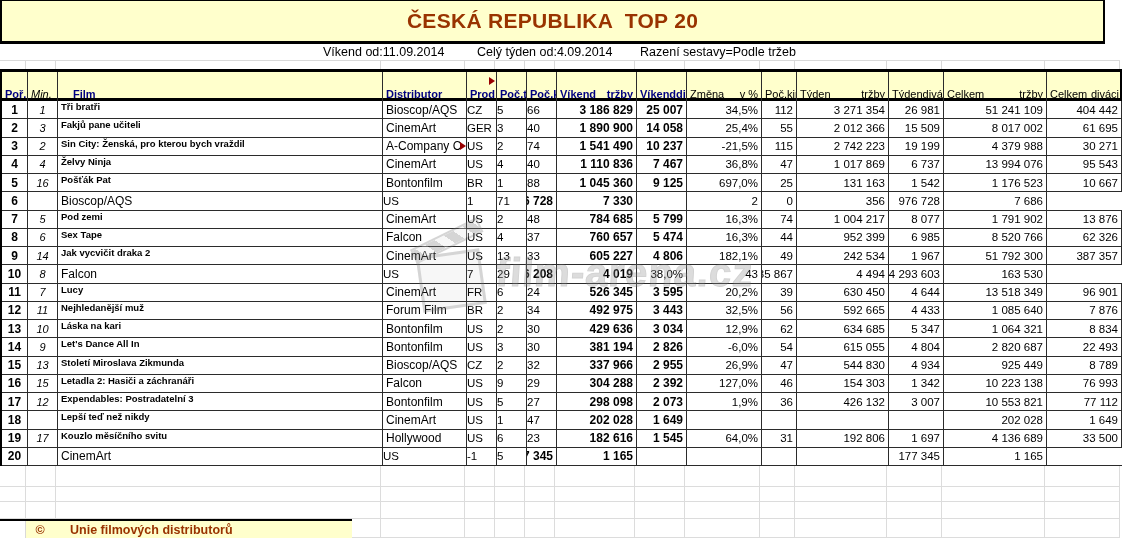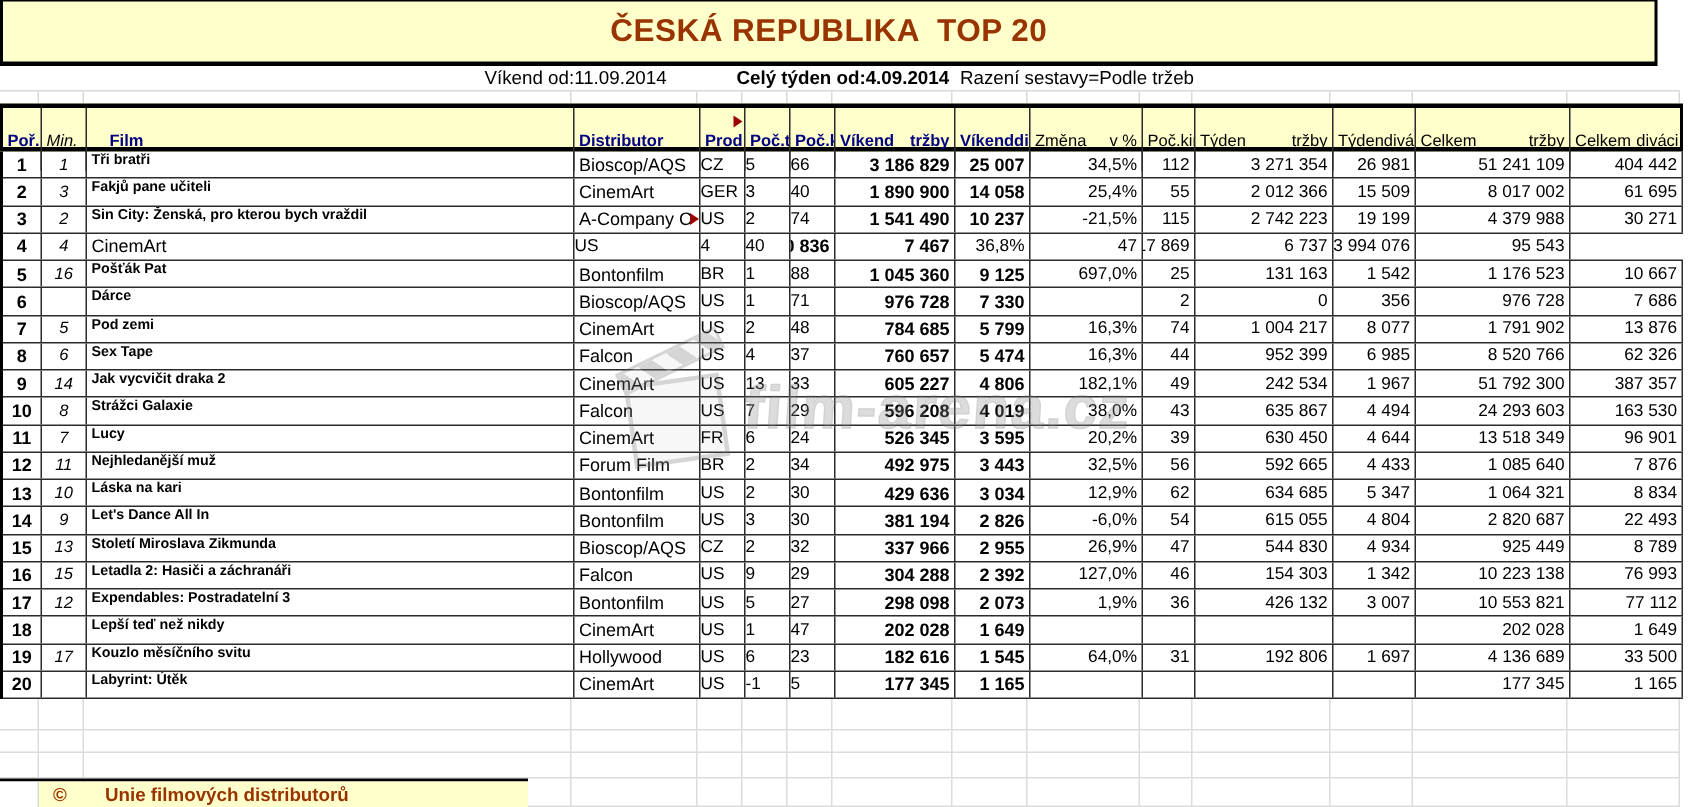--- a/index.html
+++ b/index.html
@@ -11,21 +11,21 @@
   #titleband {
     position:absolute; left:0; top:0; width:1105px; height:44px;
     background:#FFFFCC; box-sizing:border-box;
     border-left:2px solid #000; border-right:2px solid #000;
     border-top:1px solid #000; border-bottom:3px solid #000;
     display:flex; align-items:center; justify-content:center;
   }
   #titleband h1 { margin:0; font-size:21px; font-weight:bold; color:#993300; white-space:pre; letter-spacing:.3px; }
   
   .info { position:absolute; top:44px; height:16px; font-size:12.5px; line-height:16px; white-space:nowrap; }
-  #info1 { left:323px; } #info2 { left:491px;font-weight:bold; } #info3 { left:640px; }
+  #info1 { left:323px; } #info2 { left:477px; } #info3 { left:640px; }
   
   .cols { display:grid; grid-template-columns:26px 30px 325px 84px 30px 30px 30px 80px 50px 75px 35px 92px 55px 103px 75px; }
   
   #gridstrip { position:absolute; top:60px; left:0; width:1120px; height:9px; border-top:1px solid #d9d9d9; box-sizing:border-box; }
   #gridstrip .gcell { border-right:1px solid #d9d9d9; box-sizing:border-box; height:8px; }
   
   #header {
     position:absolute; top:69px; left:0; width:1122px; height:32px; box-sizing:border-box;
     background:#FFFFCC; border-top:3px solid #000; border-bottom:3px solid #000;
     border-left:2px solid #000; border-right:2px solid #000;
@@ -323,20 +323,23 @@
           <span>30 271</span>
         </div>
       </div>
       <div class="row cols">
         <div class="cell k-rank">
           <span>4</span>
         </div>
         <div class="cell k-min">
           <span>4</span>
         </div>
+        <div class="cell k-film">
+          <span>Želvy Ninja</span>
+        </div>
         <div class="cell k-dist">
           <span>CinemArt</span>
         </div>
         <div class="cell k-prod">
           <span>US</span>
         </div>
         <div class="cell k-weeks">
           <span>4</span>
         </div>
         <div class="cell k-kin">
@@ -414,23 +417,20 @@
           <span>10 667</span>
         </div>
       </div>
       <div class="row cols">
         <div class="cell k-rank">
           <span>6</span>
         </div>
         <div class="cell k-min">
           <span></span>
         </div>
-        <div class="cell k-film">
-          <span>Dárce</span>
-        </div>
         <div class="cell k-dist">
           <span>Bioscop/AQS</span>
         </div>
         <div class="cell k-prod">
           <span>US</span>
         </div>
         <div class="cell k-weeks">
           <span>1</span>
         </div>
         <div class="cell k-kin">
@@ -602,23 +602,20 @@
           <span>387 357</span>
         </div>
       </div>
       <div class="row cols">
         <div class="cell k-rank">
           <span>10</span>
         </div>
         <div class="cell k-min">
           <span>8</span>
         </div>
-        <div class="cell k-film">
-          <span>Strážci Galaxie</span>
-        </div>
         <div class="cell k-dist">
           <span>Falcon</span>
         </div>
         <div class="cell k-prod">
           <span>US</span>
         </div>
         <div class="cell k-weeks">
           <span>7</span>
         </div>
         <div class="cell k-kin">
@@ -1071,23 +1068,20 @@
         <div class="cell k-ca">
           <span>33 500</span>
         </div>
       </div>
       <div class="row cols">
         <div class="cell k-rank">
           <span>20</span>
         </div>
         <div class="cell k-min">
           <span></span>
-        </div>
-        <div class="cell k-film">
-          <span>Labyrint: Útěk</span>
         </div>
         <div class="cell k-dist">
           <span>CinemArt</span>
         </div>
         <div class="cell k-prod">
           <span>US</span>
         </div>
         <div class="cell k-weeks">
           <span>-1</span>
         </div>

